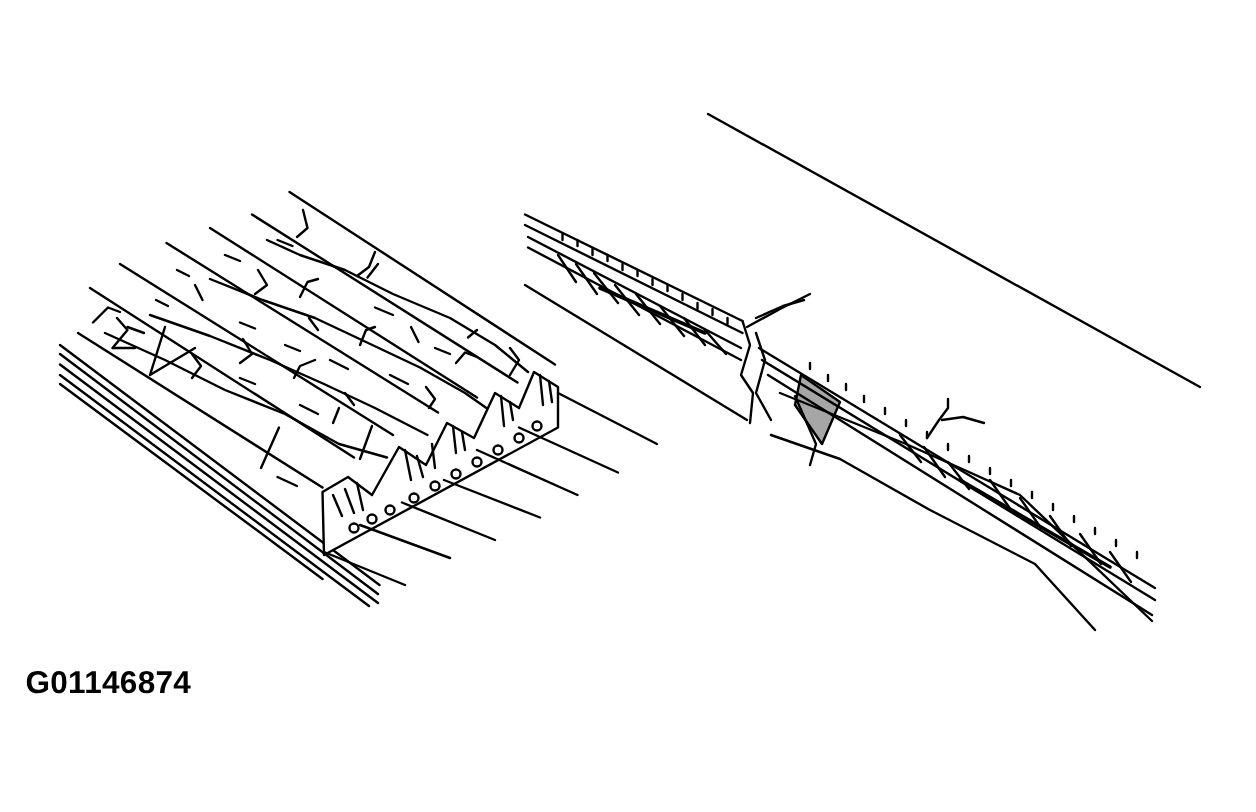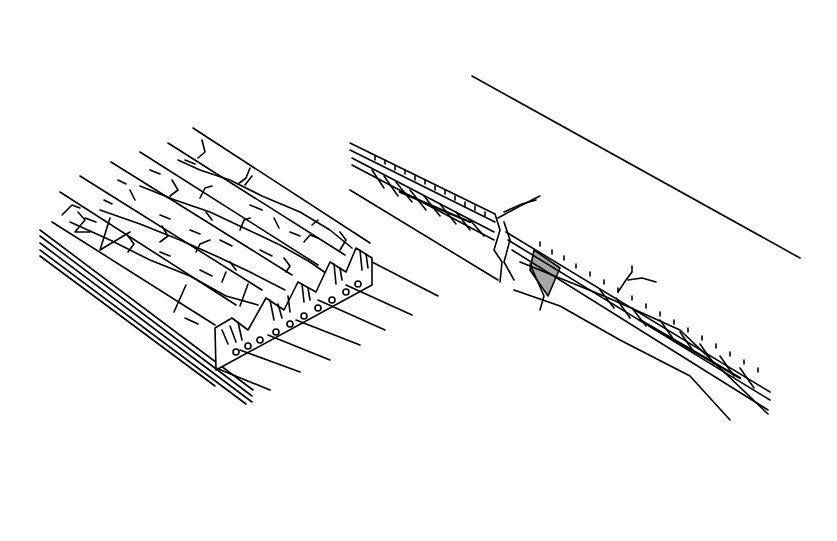--- a/index.html
+++ b/index.html
@@ -159,13 +159,14 @@
         <path d="M700 344 L714 364"></path>
       <path d="M720 356 L734 376"></path>
         <path d="M740 368 L754 388"></path>
       <path d="M640 320 L740 378" stroke-width="2.4"></path>
 
       <path d="M618 292 L626 280 L632 272 L632 266"></path>
       <path d="M628 280 L642 278 L656 282"></path>
     </g>
   </svg>
 
+  <div class="fig-id">G01146874</div>
 </div>
 
 </body></html>

